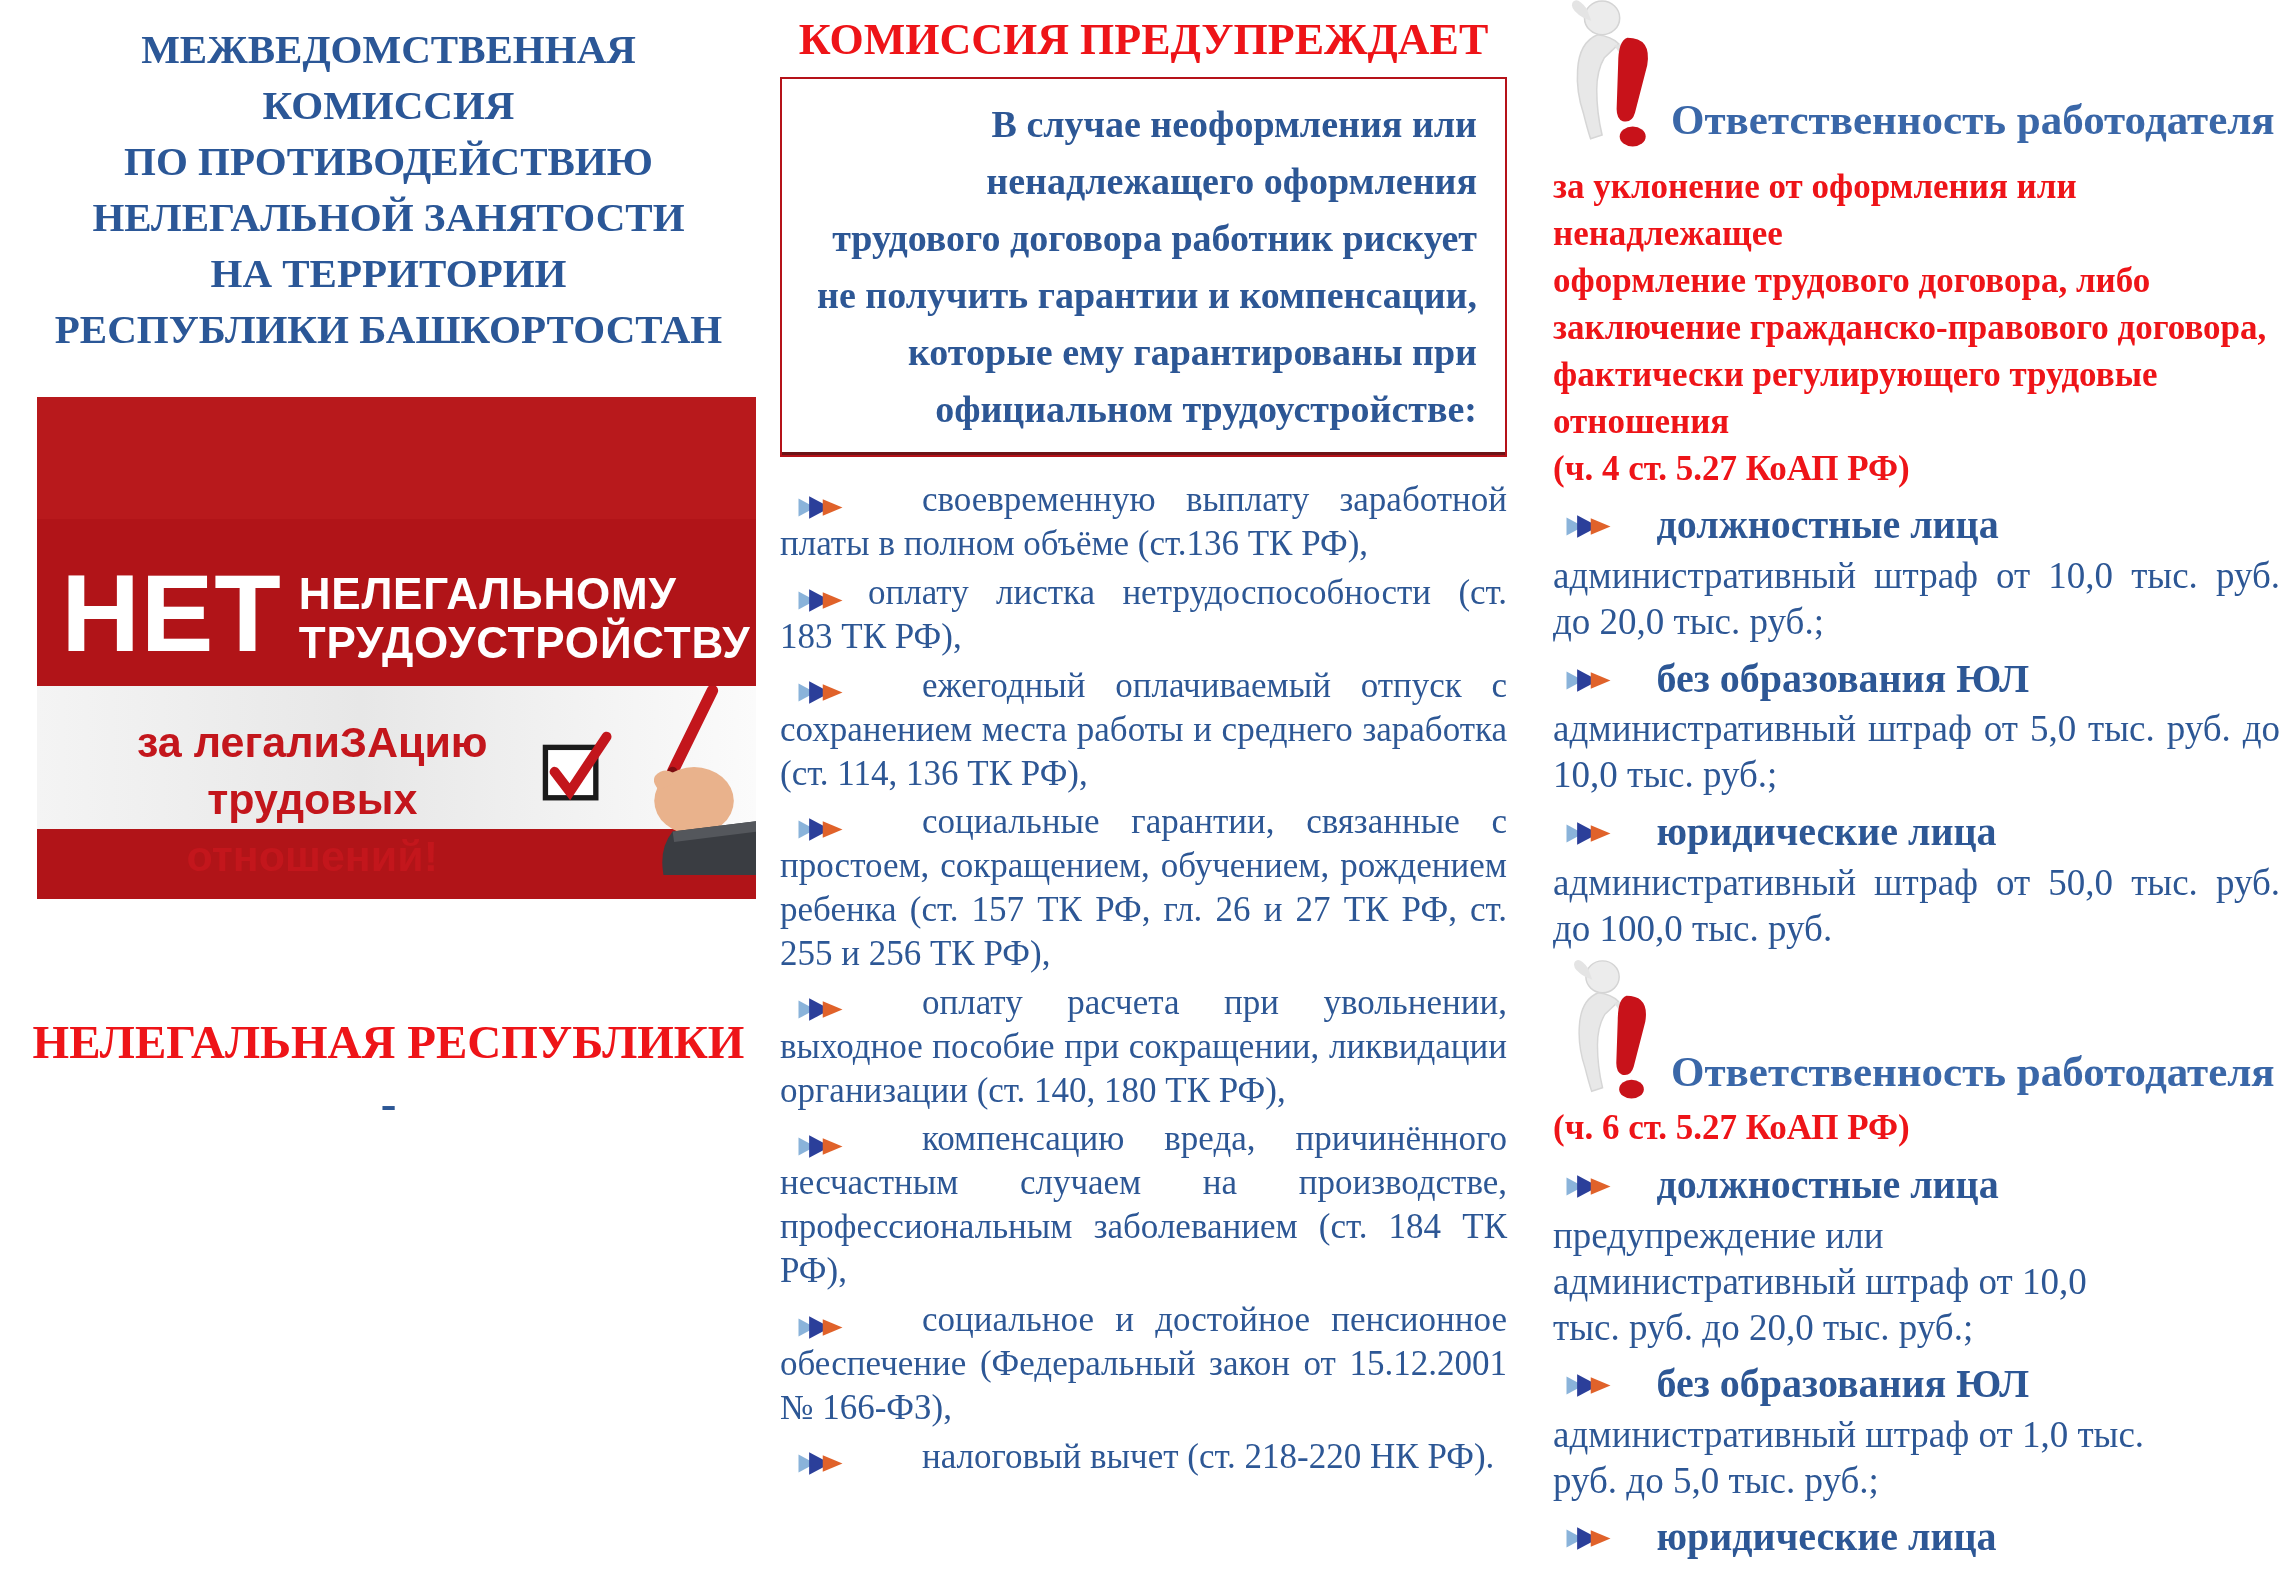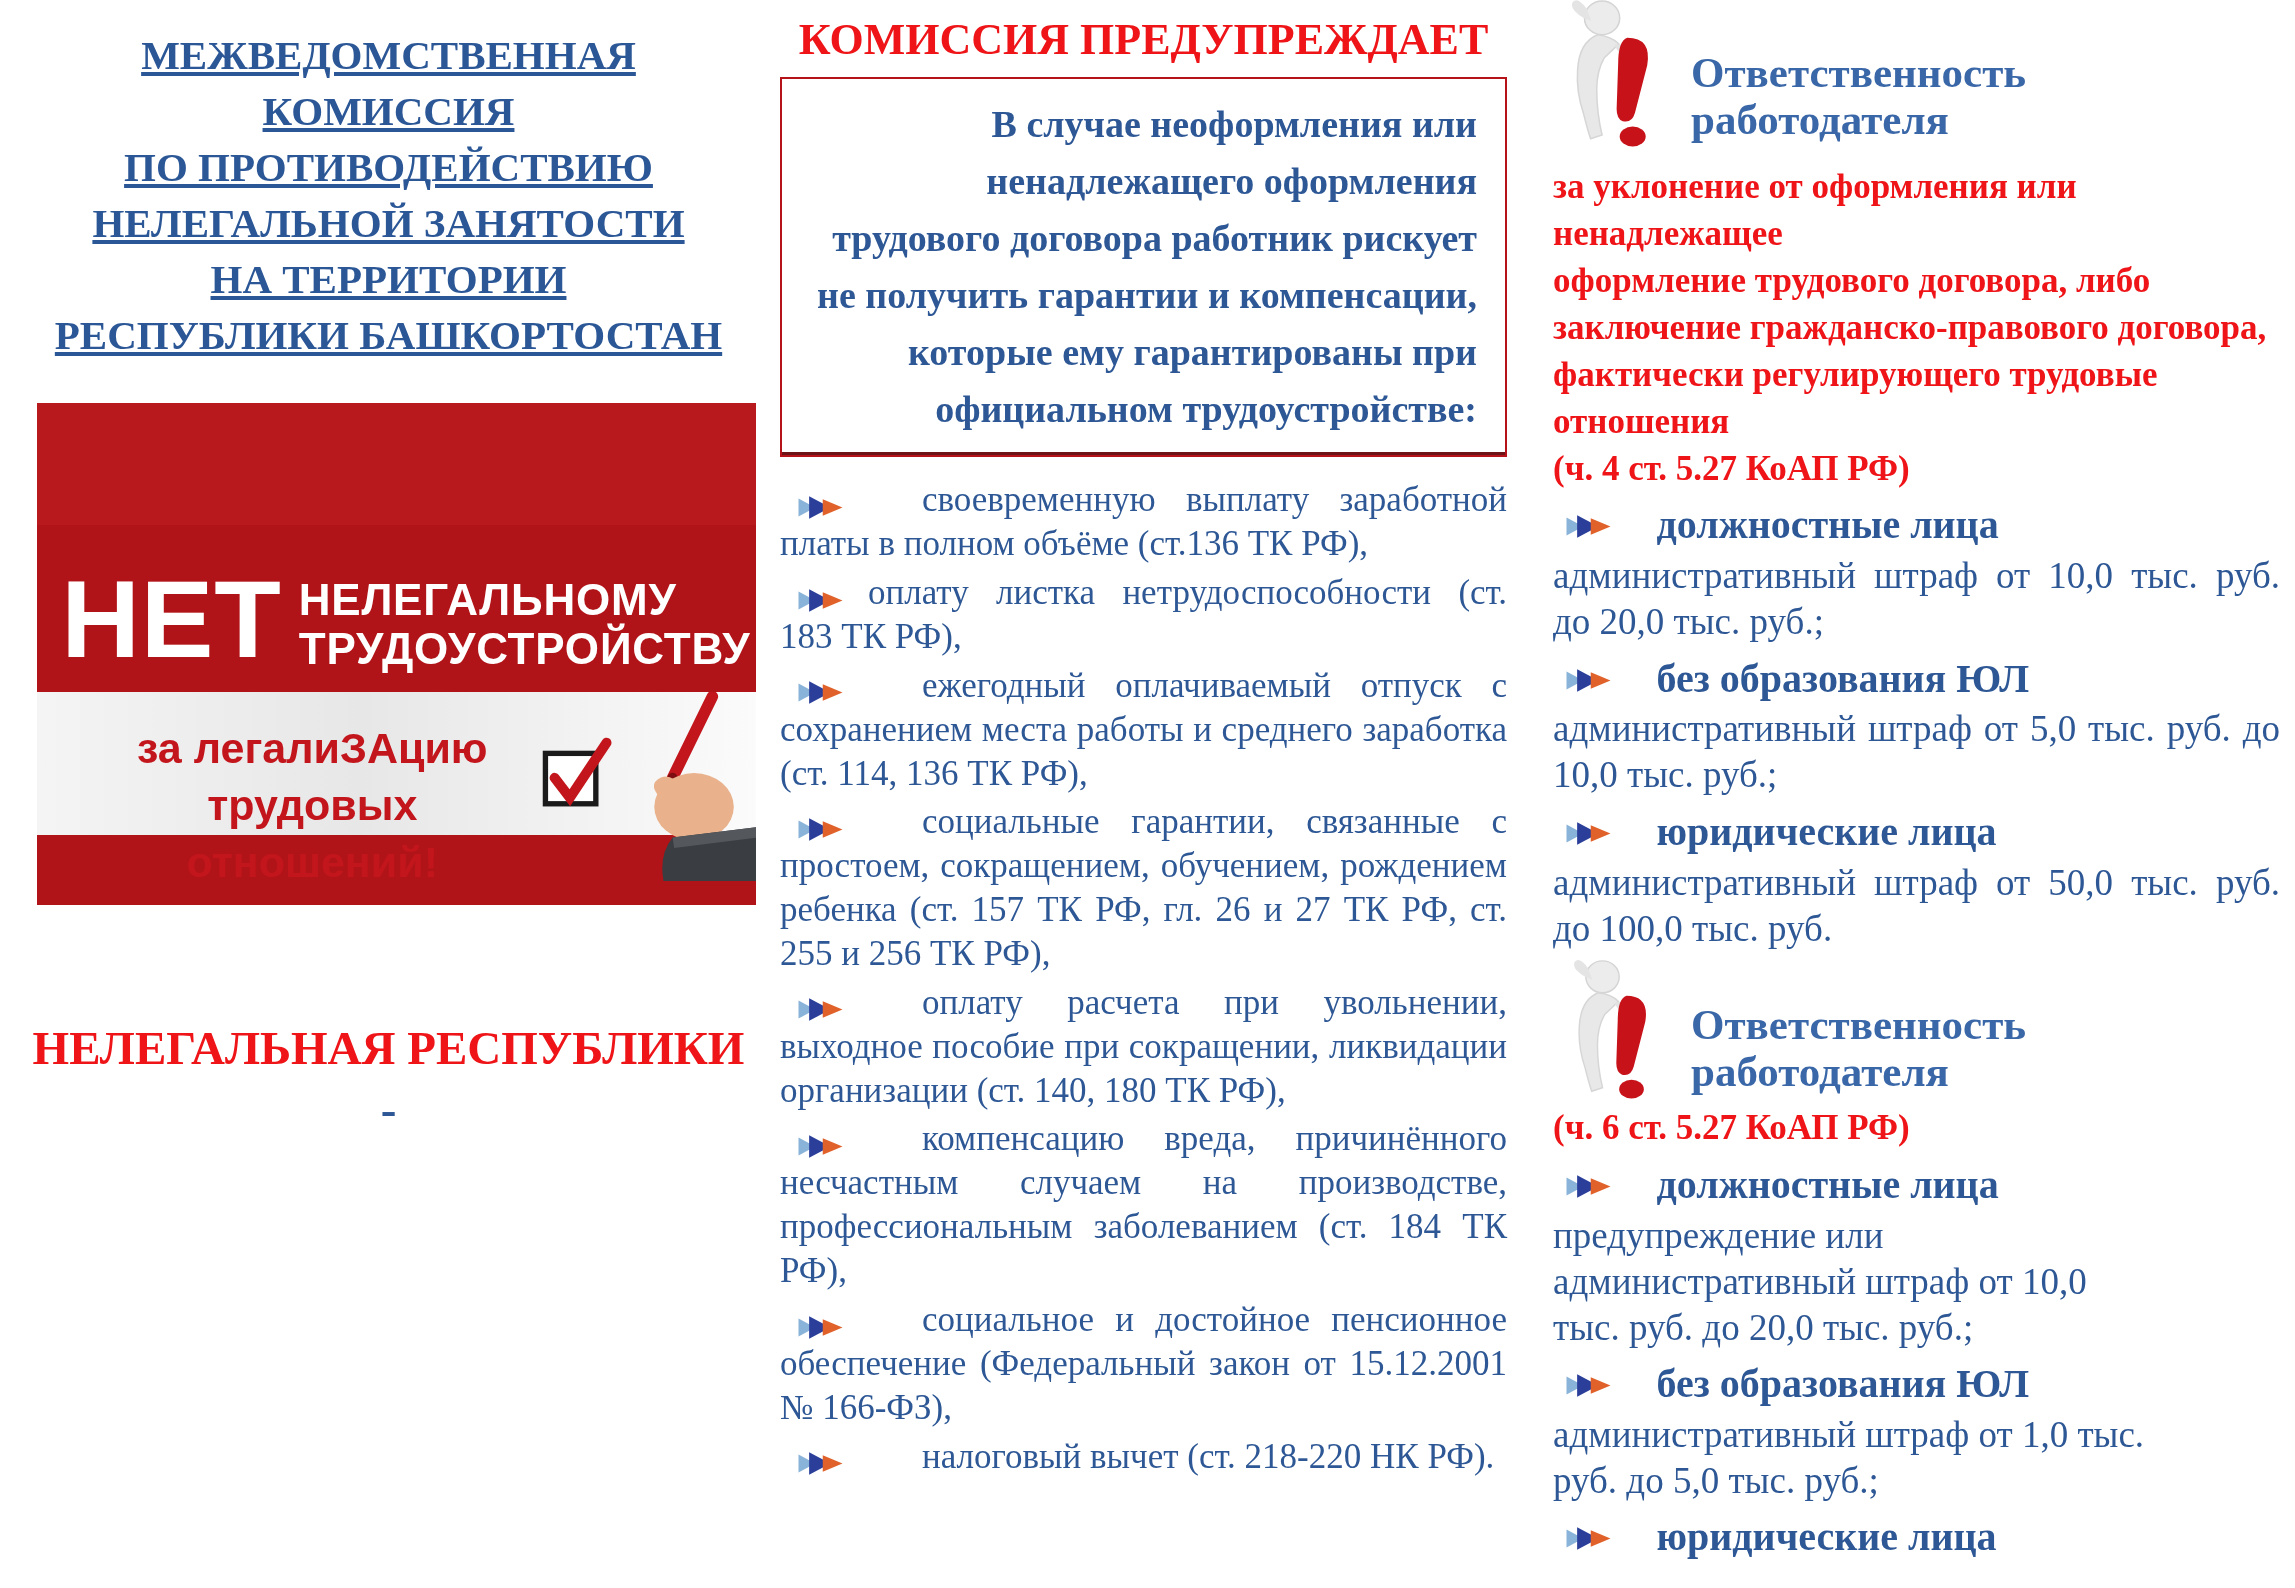--- a/index.html
+++ b/index.html
@@ -5,22 +5,22 @@
   html,body{margin:0;padding:0;}
   body{width:2295px;height:1588px;overflow:hidden;background:#ffffff;}
   .page{position:relative;width:2295px;height:1588px;background:#ffffff;
         font-family:"Liberation Serif","DejaVu Serif",serif;color:#2d5795;}
   .col{position:absolute;top:0;}
   .col-left{left:23px;width:731px;}
   .col-mid{left:780px;width:727px;}
   .col-right{left:1553px;width:727px;}
 
   
-  .main-title{margin-top:27px;text-align:center;font-weight:bold;font-size:41px;
-              line-height:56px;color:#2b5797;white-space:pre-line;text-decoration:underline;}
+  .main-title{margin-top:21px;text-align:center;font-weight:bold;font-size:41px;
+              line-height:56px;color:#2b5797;white-space:pre-line;}
   .banner{position:relative;margin-top:40px;margin-left:13.8px;width:719px;height:502px;
           background:#b11418;overflow:hidden;}
   .banner-top-shade{position:absolute;left:0;top:0;width:100%;height:122px;background:#b8191c;}
   .banner-row{position:absolute;left:24.5px;top:167px;display:flex;align-items:flex-start;
               font-family:"Liberation Sans","DejaVu Sans",sans-serif;color:#ffffff;}
   .no-word{font-size:109px;font-weight:900;line-height:99px;letter-spacing:0.8px;}
   .banner-lines{margin-left:17px;margin-top:4.6px;font-weight:800;font-size:44px;line-height:49px;
                 letter-spacing:0.8px;}
   .banner-strip{position:absolute;left:0;top:289px;width:100%;height:143px;
                 background:linear-gradient(90deg,#f4f4f4,#e7e7e7 45%,#f2f2f2 75%,#fbfbfb);}
@@ -42,21 +42,21 @@
   .warn-box{margin-top:12.2px;border:2.3px solid #b51219;box-shadow:0 -3.1px 0 #6d1417 inset;
             padding:17px 28px;text-align:right;font-weight:bold;font-size:38px;
             line-height:57px;color:#2d5795;}
   .bullet-list{margin-top:21.4px;}
   .item{position:relative;text-indent:142px;text-align:justify;font-size:35px;
         line-height:44px;color:#2d5795;margin-bottom:4.6px;}
   .item.indent-sm{text-indent:88px;}
   .item .arrows{position:absolute;left:17px;top:7.7px;text-indent:0;}
 
   
-  .sec-header{display:flex;align-items:flex-end;gap:23px;height:152px;overflow:visible;}
+  .sec-header{display:flex;align-items:flex-end;gap:3px;height:152px;overflow:visible;}
   .sec-header.second{margin-top:7.7px;height:145px;}
   .sec-heading{font-weight:bold;color:#3a67a8;font-size:43px;line-height:47px;padding-bottom:9.2px;}
   .reason{margin-top:10.7px;font-weight:bold;color:#ee1418;font-size:35px;line-height:47px;
           white-space:pre-line;}
   .article{font-weight:bold;color:#ee1418;font-size:35px;line-height:47px;}
   .group-label{display:flex;align-items:center;gap:45px;padding-left:11.5px;margin:10.7px 0 4.6px;
                font-weight:bold;color:#2d5795;font-size:40px;line-height:46px;}
   .group-text{color:#2d5795;font-size:37px;line-height:46px;text-align:justify;}
   .group-text.plain{text-align:left;white-space:pre-line;}
 

